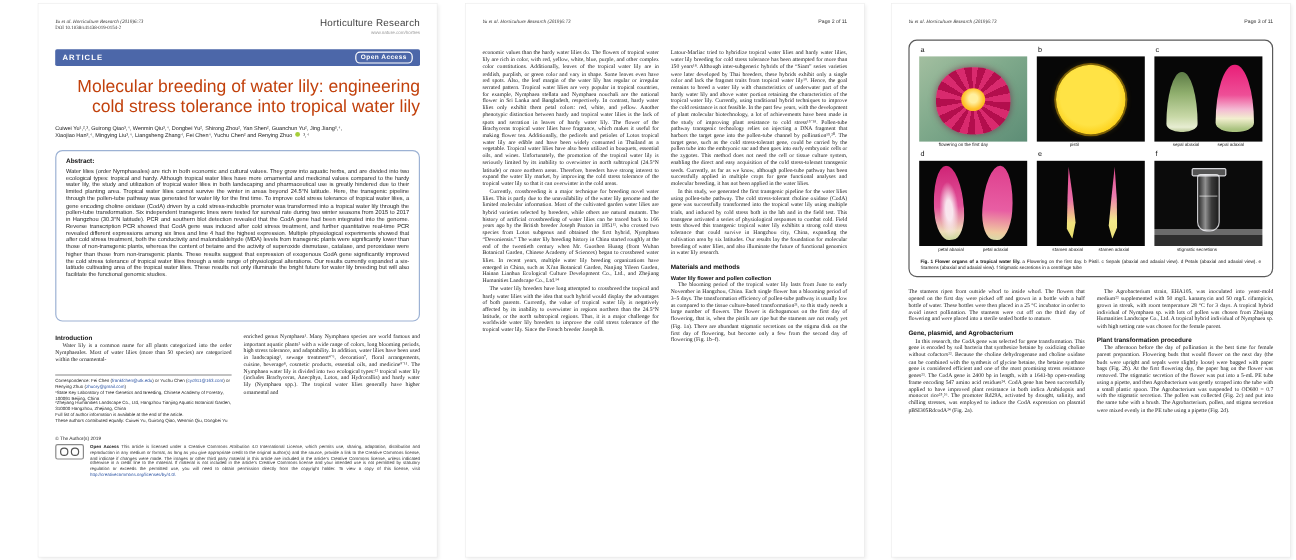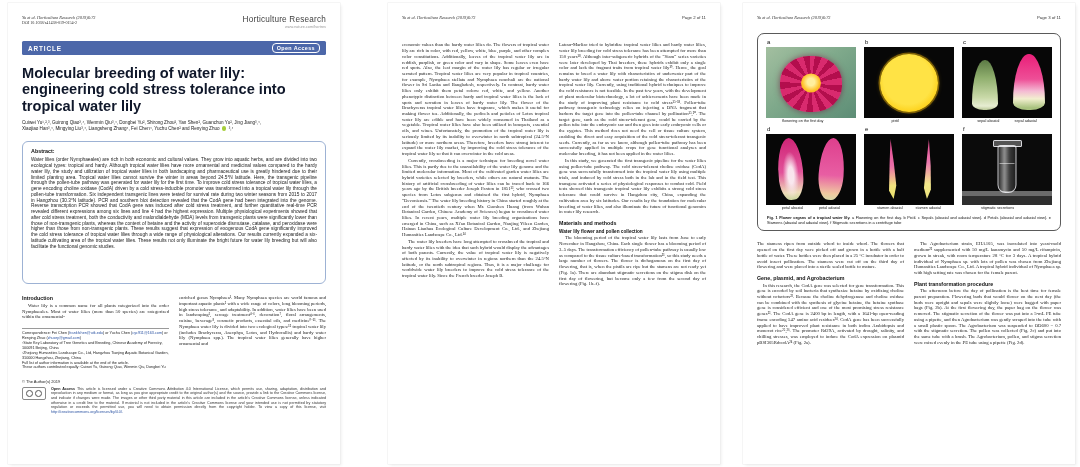--- a/index.html
+++ b/index.html
@@ -2,39 +2,39 @@
 <html><head>
 <meta charset="utf-8">
 <style>
   html,body { margin:0; padding:0; background:#ffffff; }
   body { width:1080px; height:467px; overflow:hidden; font-family:"Liberation Sans", sans-serif; }
   #canvas { position:relative; width:1080px; height:467px; background:#ffffff; }
 
   .page { position:absolute; top:3px; height:461px; width:332px; background:#fff;
           box-shadow: 0 0 0 0.5px #ececec, 1.5px 1.5px 3px rgba(0,0,0,0.07);
           padding:9px 14px; box-sizing:border-box; overflow:hidden; }
-  #page-1 { left:8px; } #page-2 { left:388px; } #page-3 { left:743px; }
+  #page-1 { left:32px; } #page-2 { left:388px; } #page-3 { left:743px; }
 
   
   .runhead { display:flex; justify-content:space-between; align-items:flex-start; margin-top:3px; }
   .cite { font-family:"Liberation Serif", serif; font-style:italic; font-size:4.3px; line-height:5.4px; color:#333; }
   .doi  { font-family:"Liberation Serif", serif; font-size:4.1px; line-height:5.2px; color:#333; }
   .journal-block { text-align:right; }
   .journal-name { font-size:8.2px; line-height:9px; color:#3f3f3f; letter-spacing:0.2px; }
   .journal-url { font-size:3.8px; color:#9a9a9a; text-decoration:none; display:block; margin-top:1px; }
   .page-num { font-size:4.3px; color:#333; }
 
   
   .article-bar { margin-top:12px; height:14px; background:#4c67a9; display:flex; justify-content:space-between;
                  align-items:center; padding:0 6px; border-radius:1.5px; }
   .article-label { color:#fff; font-weight:bold; font-size:6.4px; letter-spacing:0.9px; }
   .oa-pill { color:#fff; font-weight:bold; font-size:5.4px; border:0.8px solid #fff; border-radius:4px;
              padding:0.5px 4px 1px; letter-spacing:0.4px; }
 
-  .title { margin:10px 0 0; font-size:14.6px; line-height:16.4px; font-weight:700; color:#0f172a; }
+  .title { margin:10px 0 0; font-size:14.6px; line-height:16.4px; font-weight:400; color:#c2410c;text-align:right; }
   .authors { margin-top:6px; font-size:4.6px; line-height:6px; color:#1a1a1a; }
   .orcid { display:inline-block; width:4.6px; height:4.6px; border-radius:50%; background:#a6ce39;
            vertical-align:-0.5px; margin:0 1px; }
 
   .abstract-box { margin-top:9px; border:1px solid #9db2d4; border-radius:6px; padding:6px 8px 7px; min-height:128px; }
   .abstract-box h2 { margin:0 0 3px; font-size:5.4px; font-weight:bold; color:#111; }
   .abstract-box p { margin:0; font-size:4.75px; line-height:5.75px; text-align:justify; color:#1c1c1c; }
 
   .cols { display:flex; gap:10px; margin-top:11px; }
   .col { width:147px; box-sizing:border-box; }

